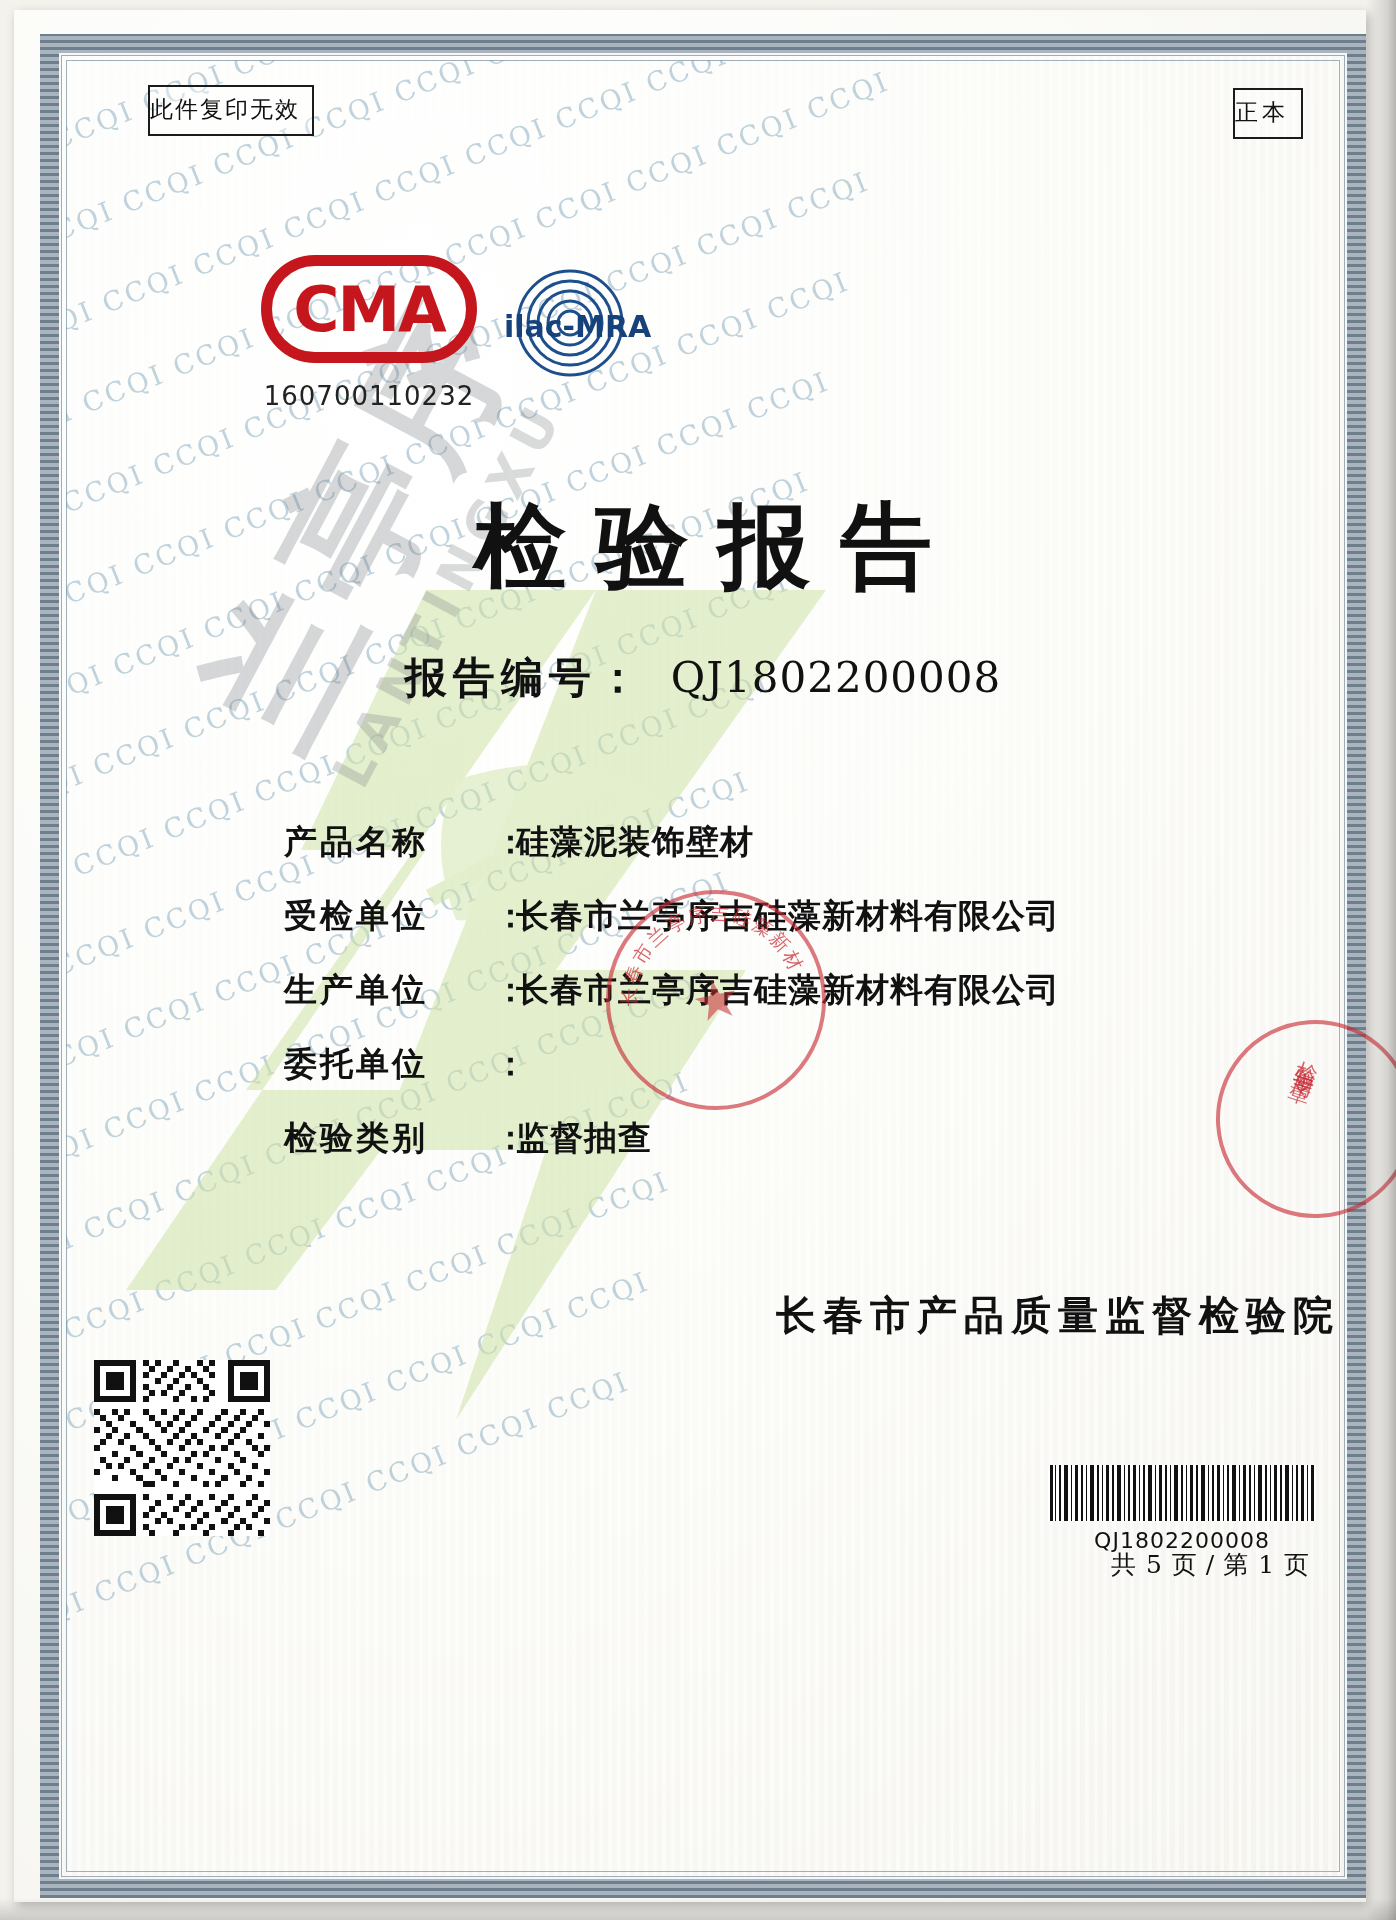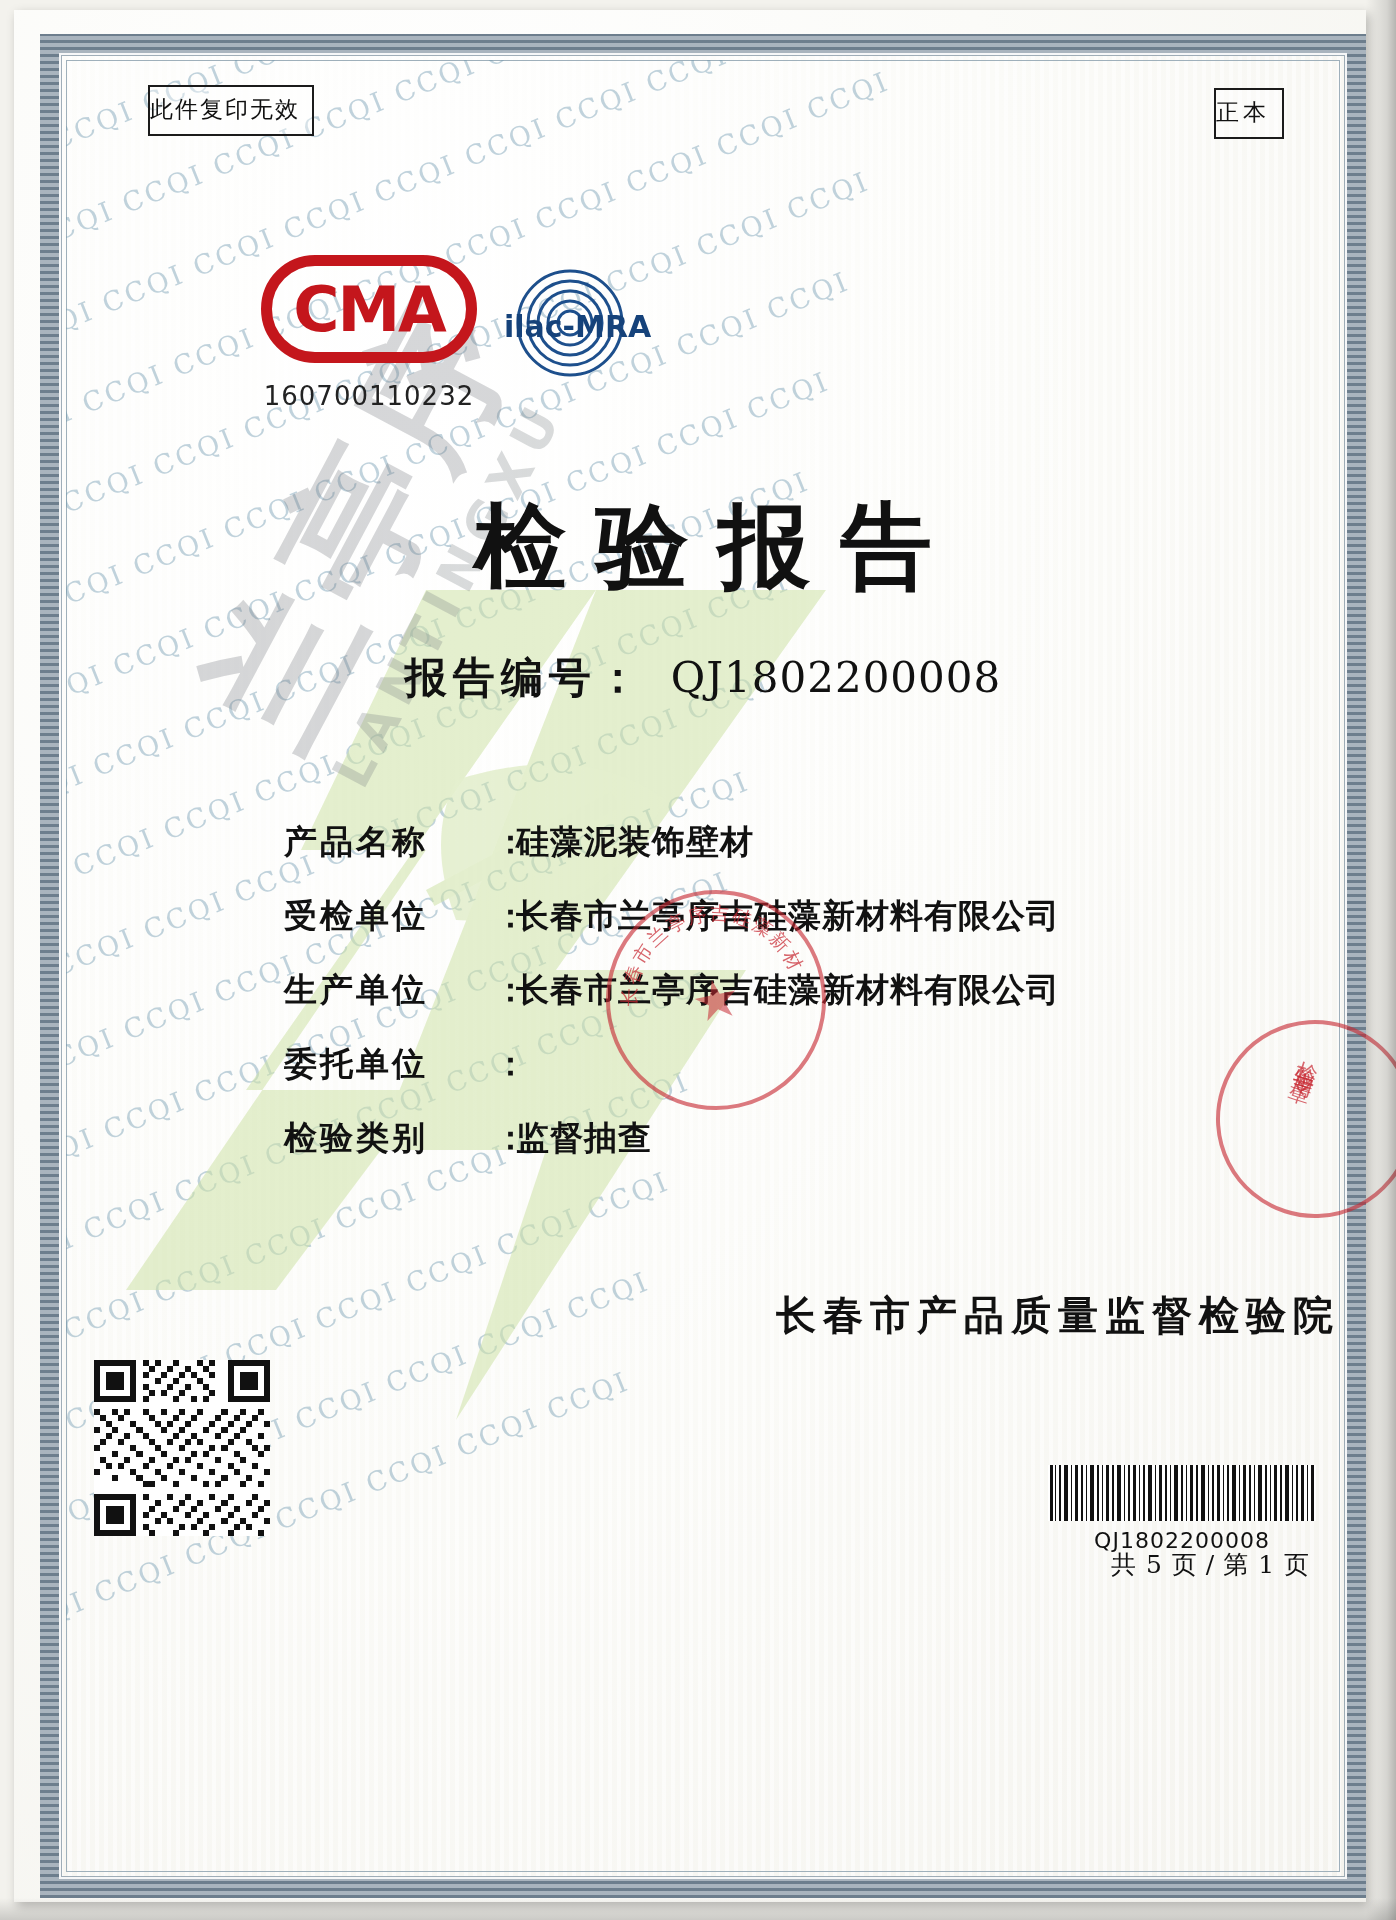--- a/index.html
+++ b/index.html
@@ -86,21 +86,21 @@
     padding: 7px 12px 9px 0;
     font-family: "DejaVu Sans", "Liberation Sans", sans-serif;
     font-size: 23px;
     letter-spacing: 2px;
     color: #111;
     background: rgba(255,255,255,0.35);
     white-space: nowrap;
     margin-left: 38px;
   }
   .corner-left { left: 44px; top: 25px; }
-  .corner-right { right: 56px; top: 28px; letter-spacing: 4px; }
+  .corner-right { right: 37px; top: 28px; letter-spacing: 4px; }
 
   
   .wm-diag {
     position: absolute;
     left: 370px;
     top: 60px;
     width: 700px;
     height: 1000px;
     transform: rotate(-62deg);
     transform-origin: 50% 50%;

